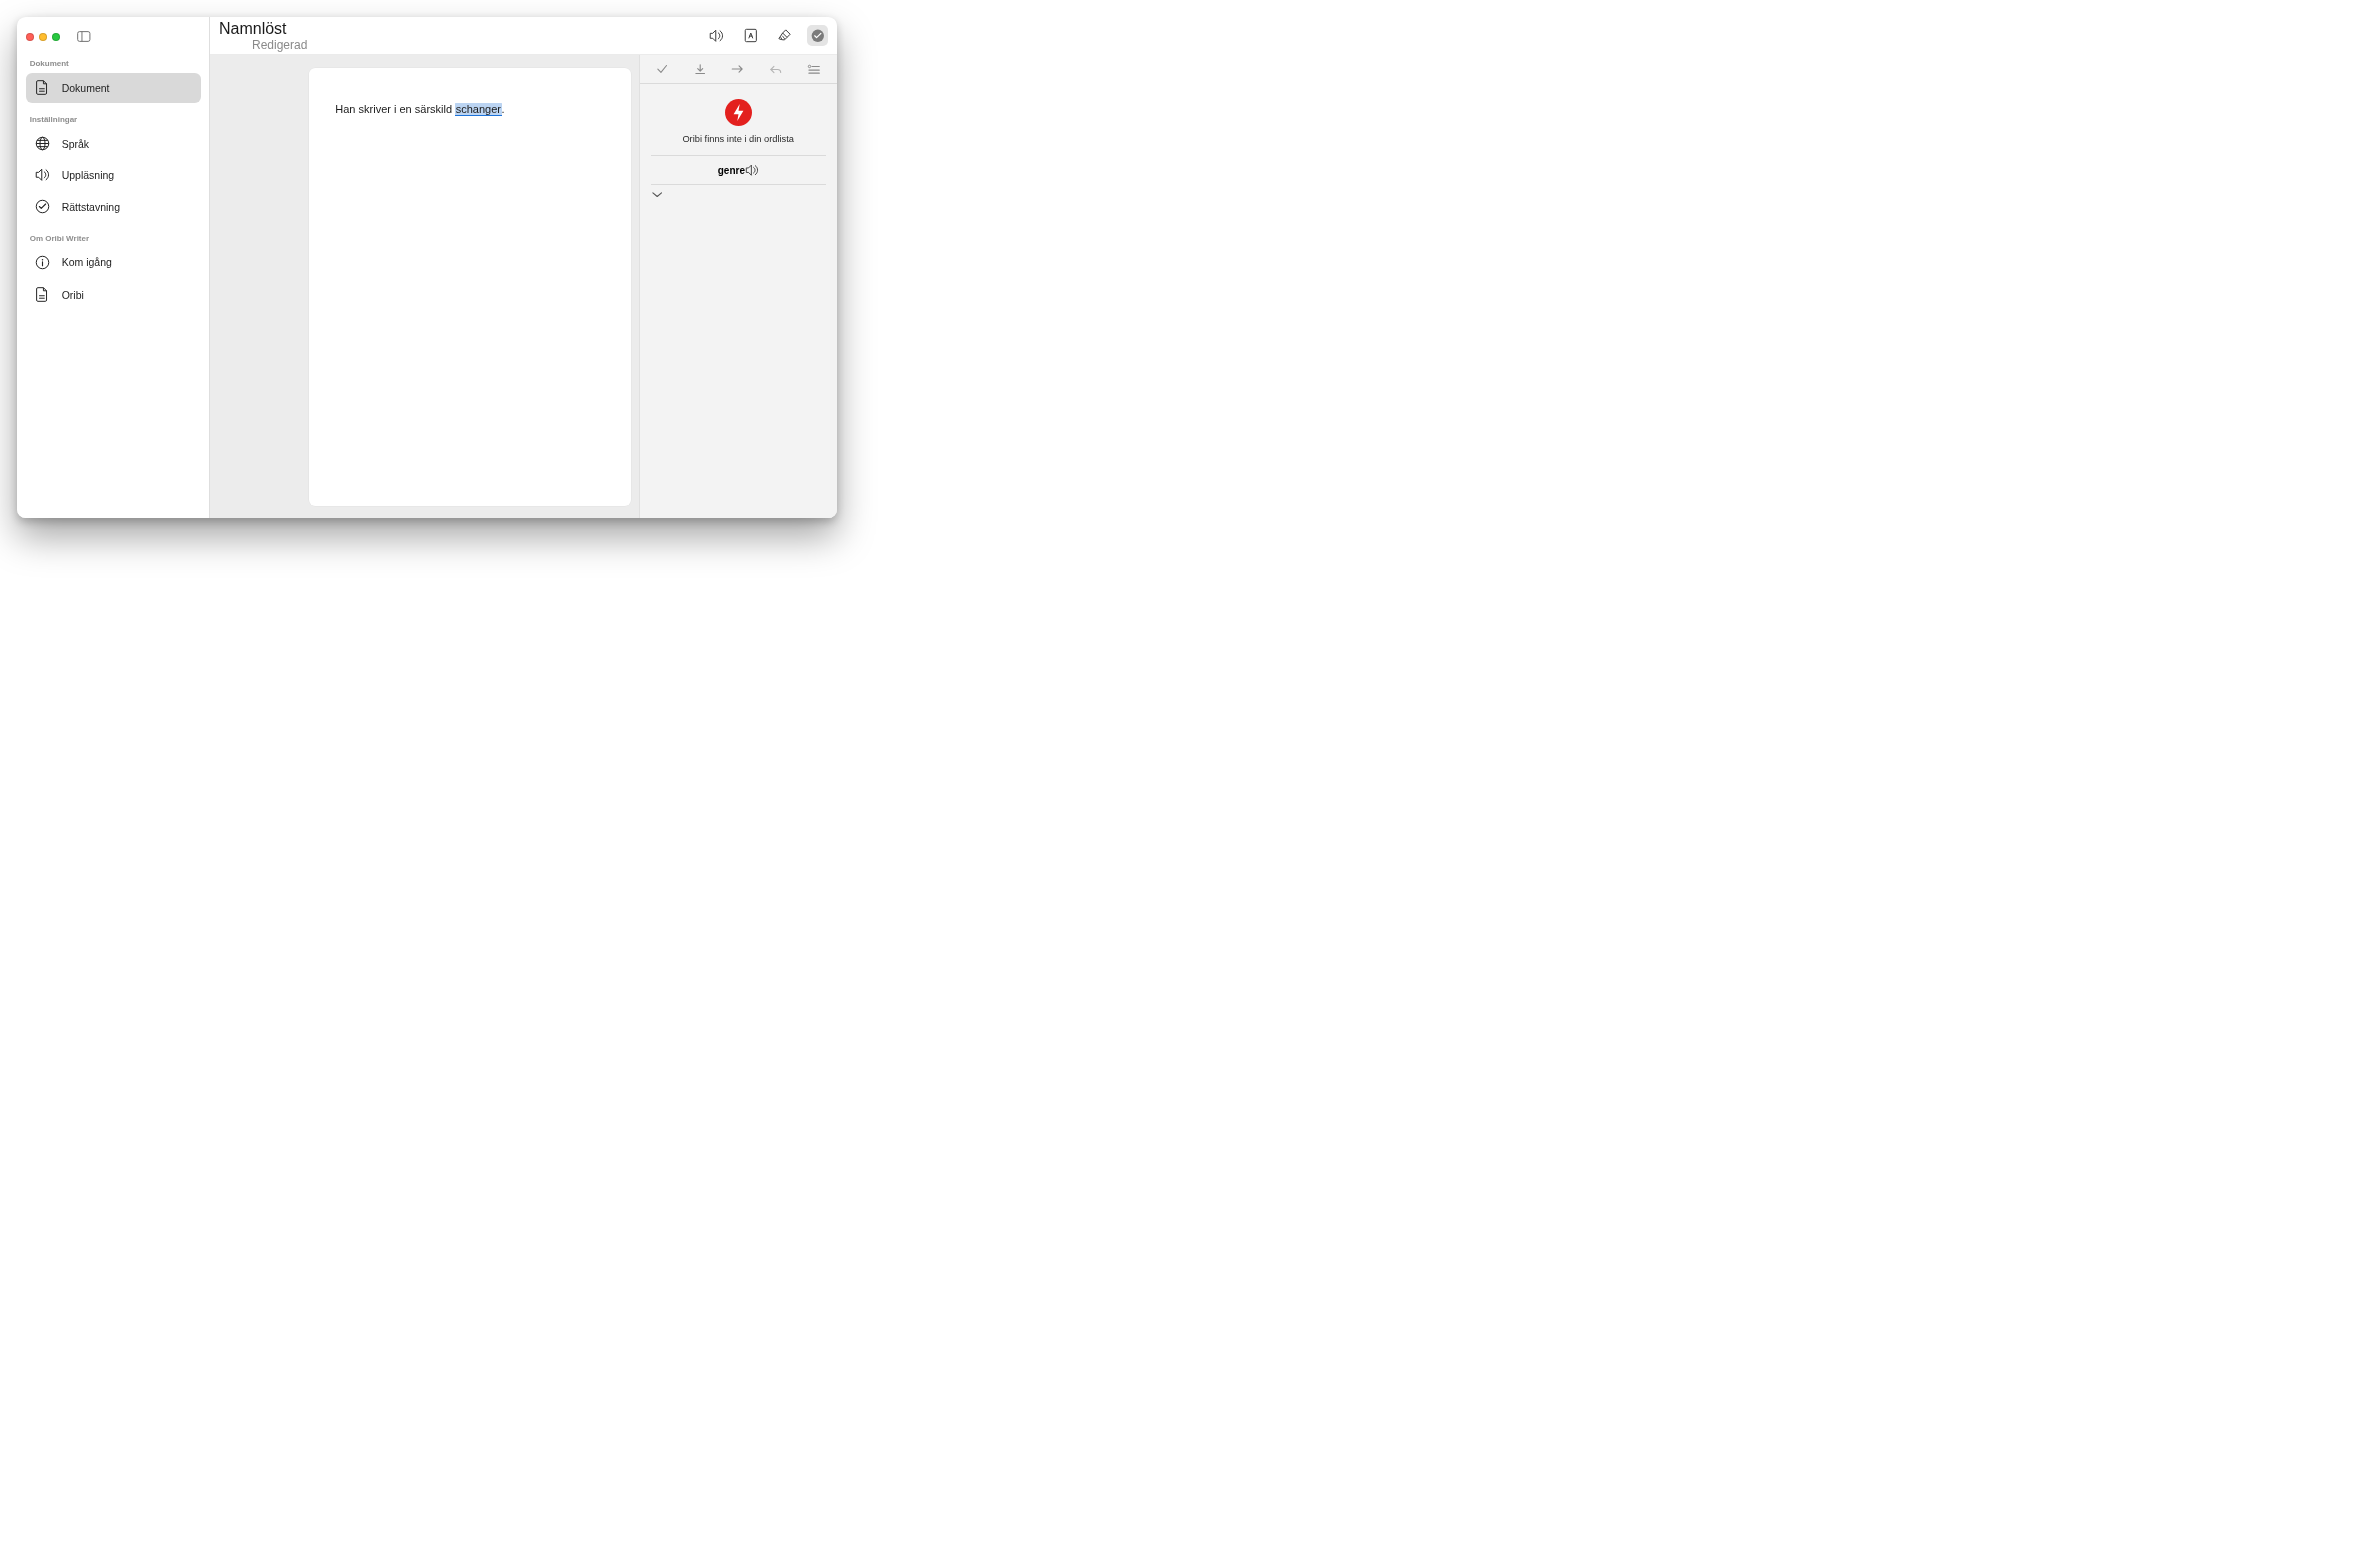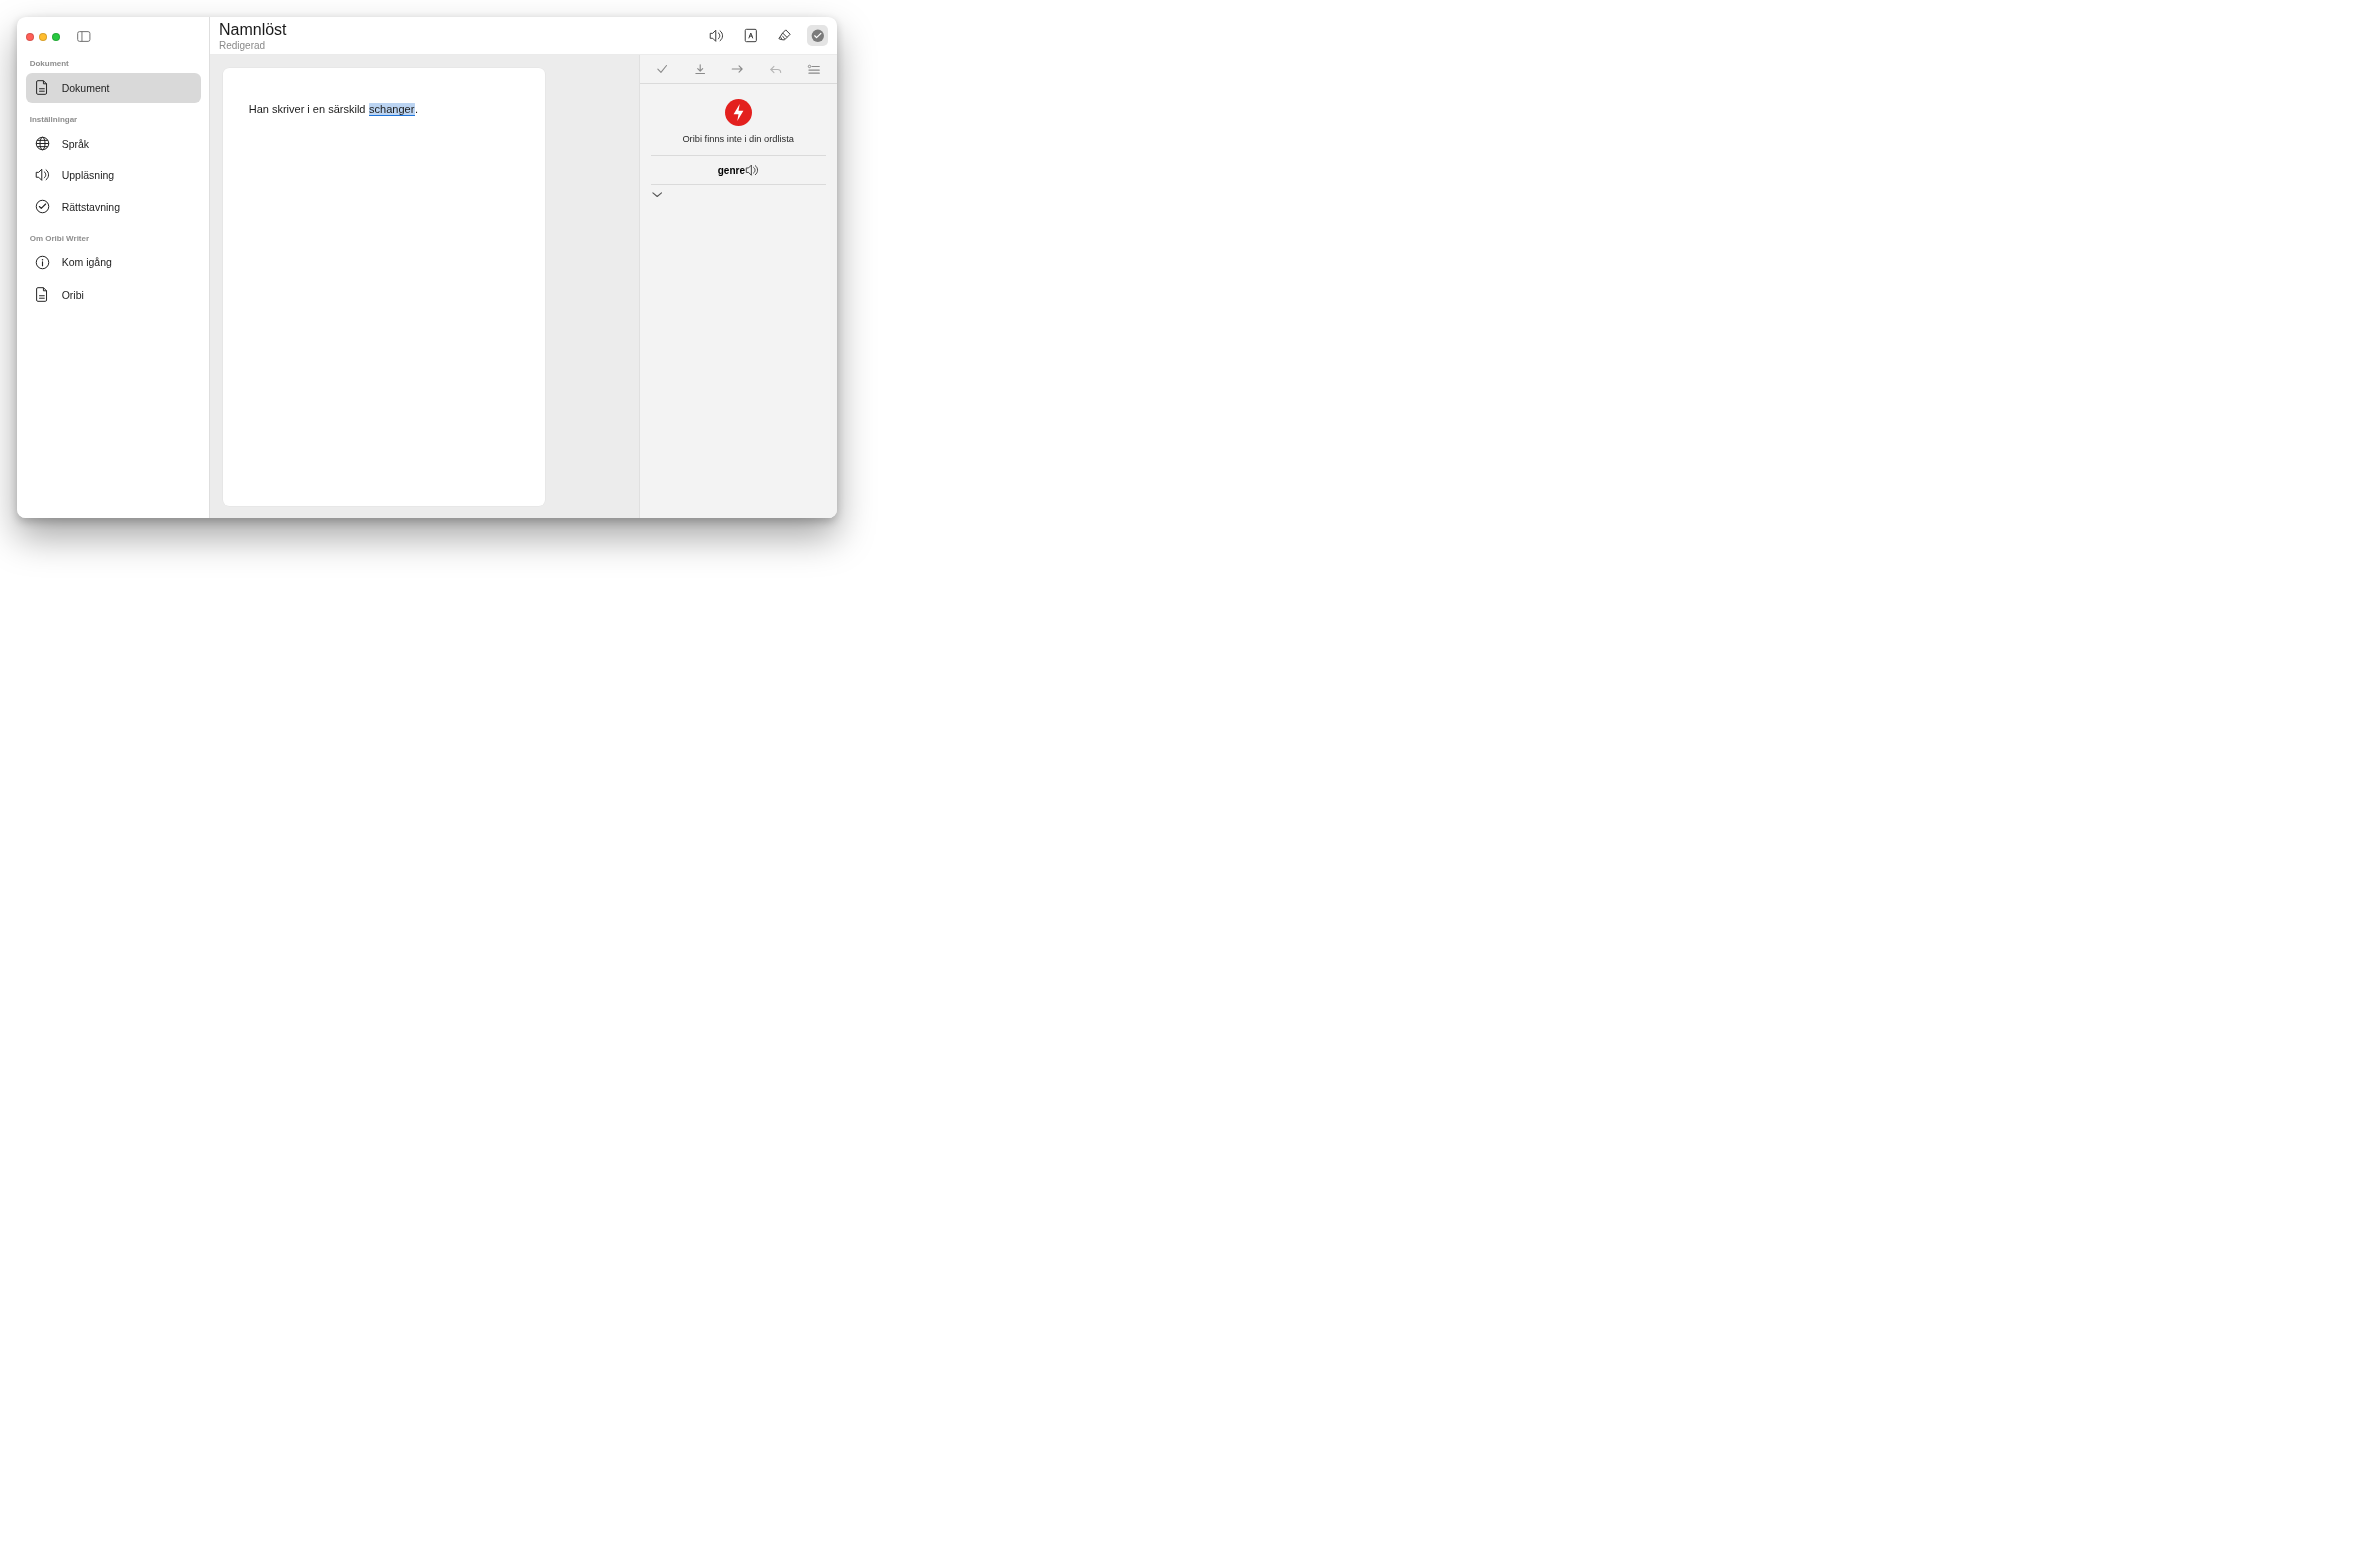--- a/index.html
+++ b/index.html
@@ -89,21 +89,21 @@
   .titlebar {
     height: 38px;
     background: #FFFFFF;
     border-bottom: 0.6px solid rgba(0,0,0,0.08);
     display: flex;
     align-items: center;
     padding: 0 8.7px;
   }
   .title-text { display: flex; flex-direction: column; line-height: 1.1; }
   .title-text .t1 { font-weight: 400; font-size: 16px; color: #1a1a1a; }
-  .title-text .t2 { font-size: 10px; color: #8a8a8a; margin-top: 1.2px; }
+  .title-text .t2 { font-size: 12px; color: #8a8a8a; margin-top: 1.2px; margin-left: 33px; }
   .title-spacer { flex: 1; }
   .title-icons { display: flex; gap: 12.4px; align-items: center; }
   .tb-btn {
     width: 21px; height: 21px;
     display: inline-flex; align-items: center; justify-content: center;
     color: #444; border-radius: 5px; cursor: pointer;
   }
   .tb-btn.pill {
     background: #E4E4E4;
     color: #6b6b6b;
@@ -114,21 +114,21 @@
     flex: 1 1 auto;
     display: flex;
     overflow: hidden;
   }
 
   
   .editor-wrap {
     flex: 1 1 auto;
     padding: 12.4px 7.4px 12.4px 12.4px;
     display: flex;
-    justify-content: flex-start;
+    justify-content: flex-end;
     align-items: stretch;
   }
   .page {
     width: 100%;
     max-width: 322px;
     background: #fff;
     border-radius: 6.2px;
     box-shadow: 0 0 0 0.6px rgba(0,0,0,0.04);
     padding: 35px 26px;
     font-size: 11px;

